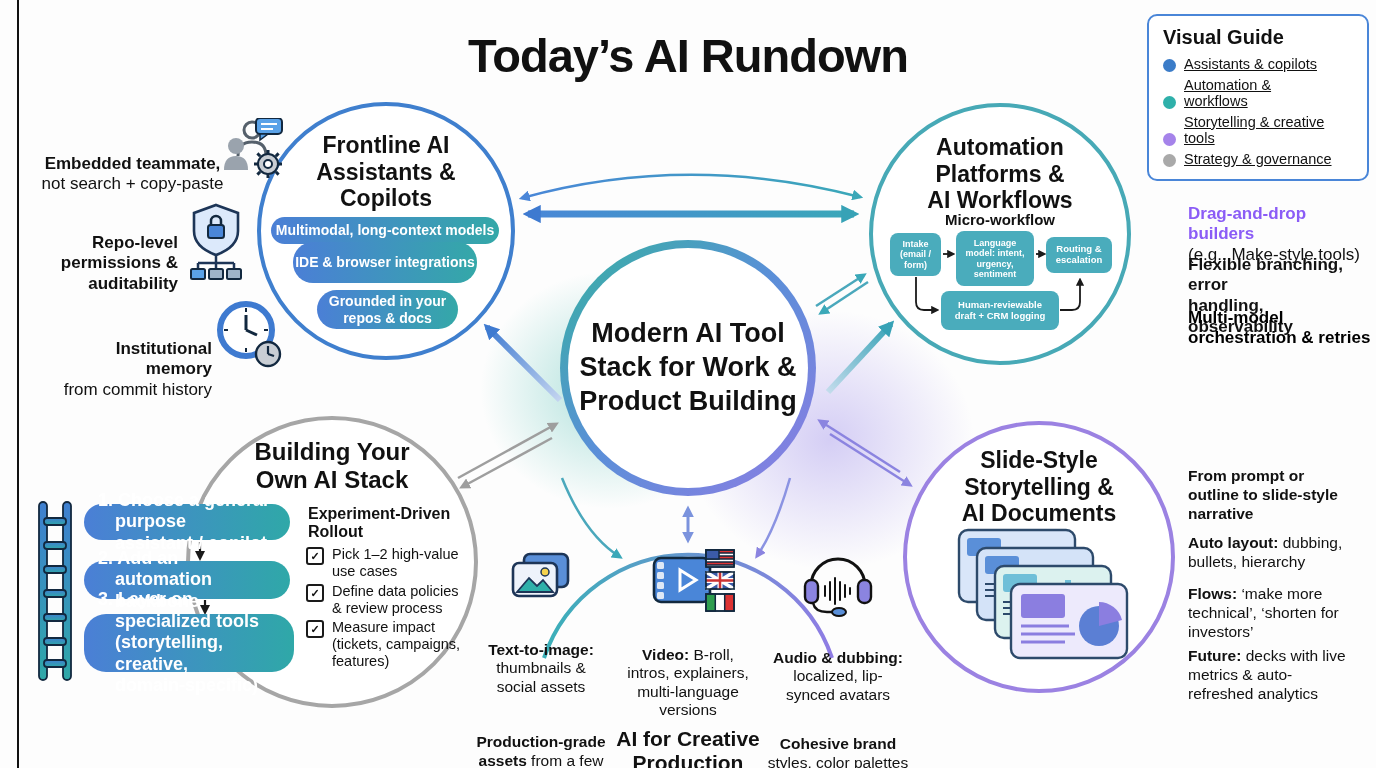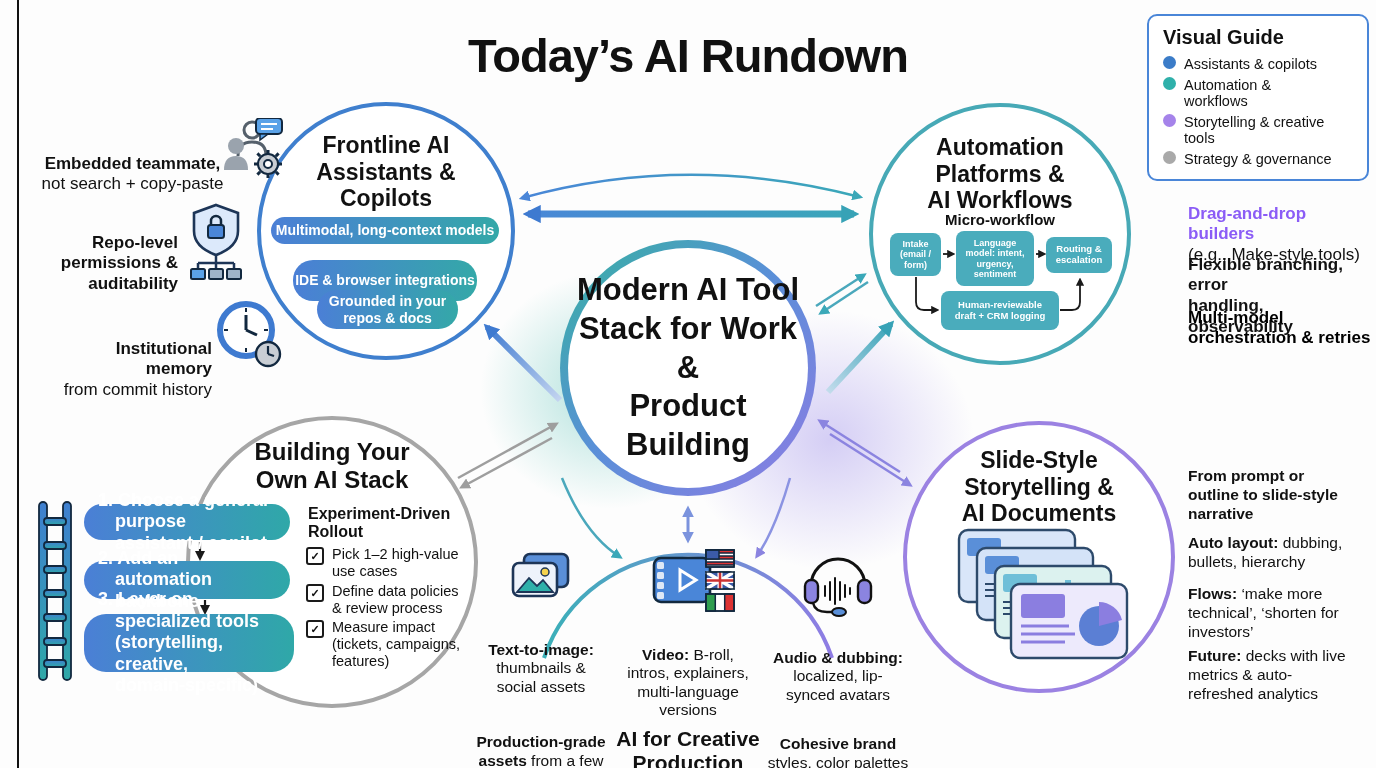--- a/index.html
+++ b/index.html
@@ -15,33 +15,33 @@
     background:radial-gradient(closest-side,rgba(46,178,164,.38),rgba(46,178,164,0) 72%);}
   .glow-purple{left:630px;top:260px;width:400px;height:360px;
     background:radial-gradient(closest-side,rgba(140,122,230,.36),rgba(140,122,230,0) 72%);}
   
   .main-title{left:0;top:28px;width:1376px;text-align:center;font-size:47px;font-weight:800;
     letter-spacing:-1px;z-index:5;}
   
   .legend{left:1147px;top:14px;width:222px;background:#fff;border:2px solid #4a86d8;
     border-radius:10px;padding:10px 32px 12px 14px;z-index:6;box-sizing:border-box;}
   .legend-title{font-size:20px;font-weight:800;margin-bottom:7px;}
-  .legend-item{display:flex;align-items:flex-start;gap:8px;font-size:14.5px;margin-top:5px;}
+  .legend-item{display:flex;align-items:flex-end;gap:8px;font-size:14.5px;margin-top:5px;text-decoration:underline;}
   .dot{width:13px;height:13px;border-radius:50%;flex:0 0 13px;}
   
   .circle{position:absolute;border-radius:50%;background:#fff;box-sizing:border-box;z-index:2;}
   .c-front{left:257px;top:102px;width:258px;height:258px;border:4px solid #3f7fce;}
   .c-auto{left:869px;top:103px;width:262px;height:262px;border:4px solid #47a9b6;}
   .c-build{left:186px;top:416px;width:292px;height:292px;border:4px solid #a6a6a6;}
   .c-slide{left:903px;top:421px;width:272px;height:272px;border:4px solid #9b82e2;}
   .c-center-ring{left:560px;top:240px;width:256px;height:256px;border-radius:50%;z-index:3;
     background:linear-gradient(135deg,#35b2a0 0%,#5a8fd8 48%,#8f7ce4 100%);}
   .c-center-in{position:absolute;left:8px;top:8px;right:8px;bottom:8px;border-radius:50%;
     background:#fff;display:flex;align-items:center;justify-content:center;text-align:center;}
-  .center-title{font-size:31px;font-weight:800;line-height:1.25;text-align:center;}
+  .center-title{font-size:27px;font-weight:800;line-height:1.25;text-align:center;}
   .circle-title{position:absolute;text-align:center;font-weight:800;font-size:23px;line-height:1.16;z-index:4;}
   
   .pill{position:absolute;z-index:4;border-radius:20px;color:#fff;font-weight:700;font-size:14px;
     display:flex;align-items:center;justify-content:center;text-align:center;line-height:1.18;
     background:linear-gradient(90deg,#4b7fd6,#34a8a8);box-sizing:border-box;}
   
   .flow-label{position:absolute;z-index:4;font-weight:700;font-size:15px;text-align:center;}
   .flow-box{position:absolute;z-index:4;background:#4aacbc;border-radius:8px;color:#fff;
     font-weight:700;display:flex;align-items:center;justify-content:center;text-align:center;
     line-height:1.15;box-sizing:border-box;padding:2px;}
@@ -183,21 +183,21 @@
       <div class="center-title ml">Modern AI Tool
 Stack for Work &amp;
 Product Building</div>
     </div>
   </div>
 
   <div class="circle-title ml" style="left:257px;top:132px;width:258px;">Frontline AI
 Assistants &amp;
 Copilots</div>
   <div class="pill ml" style="left:271px;top:217px;width:228px;height:27px;">Multimodal, long-context models</div>
-  <div class="pill ml" style="left:293px;top:260px;width:184px;height:41px;">IDE &amp; browser integrations</div>
+  <div class="pill ml" style="left:293px;top:242px;width:184px;height:41px;">IDE &amp; browser integrations</div>
   <div class="pill ml" style="left:317px;top:290px;width:141px;height:39px;">Grounded in your
 repos &amp; docs</div>
 
   <div class="circle-title ml" style="left:869px;top:134px;width:262px;">Automation
 Platforms &amp;
 AI Workflows</div>
   <div class="flow-label" style="left:900px;top:211px;width:200px;">Micro-workflow</div>
   <div class="flow-box ml" style="left:890px;top:233px;width:51px;height:43px;font-size:9px;">Intake
 (email /
 form)</div>

